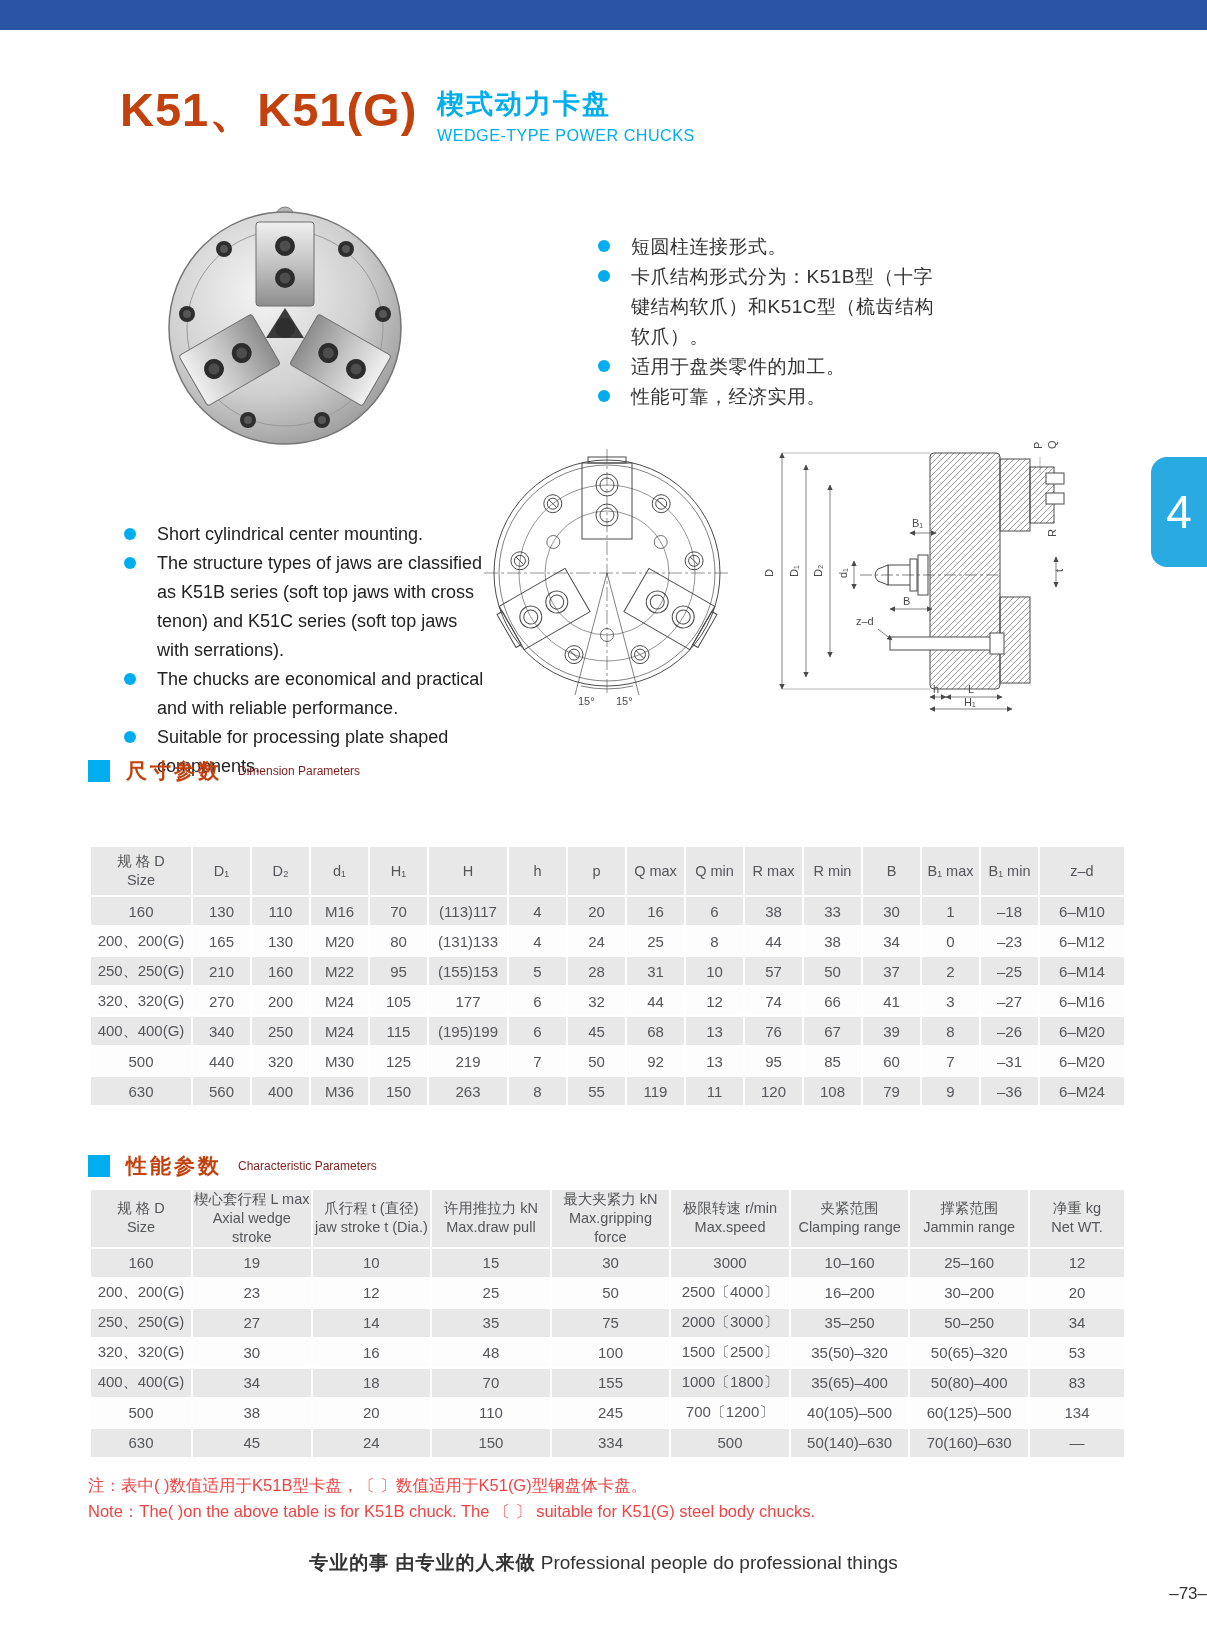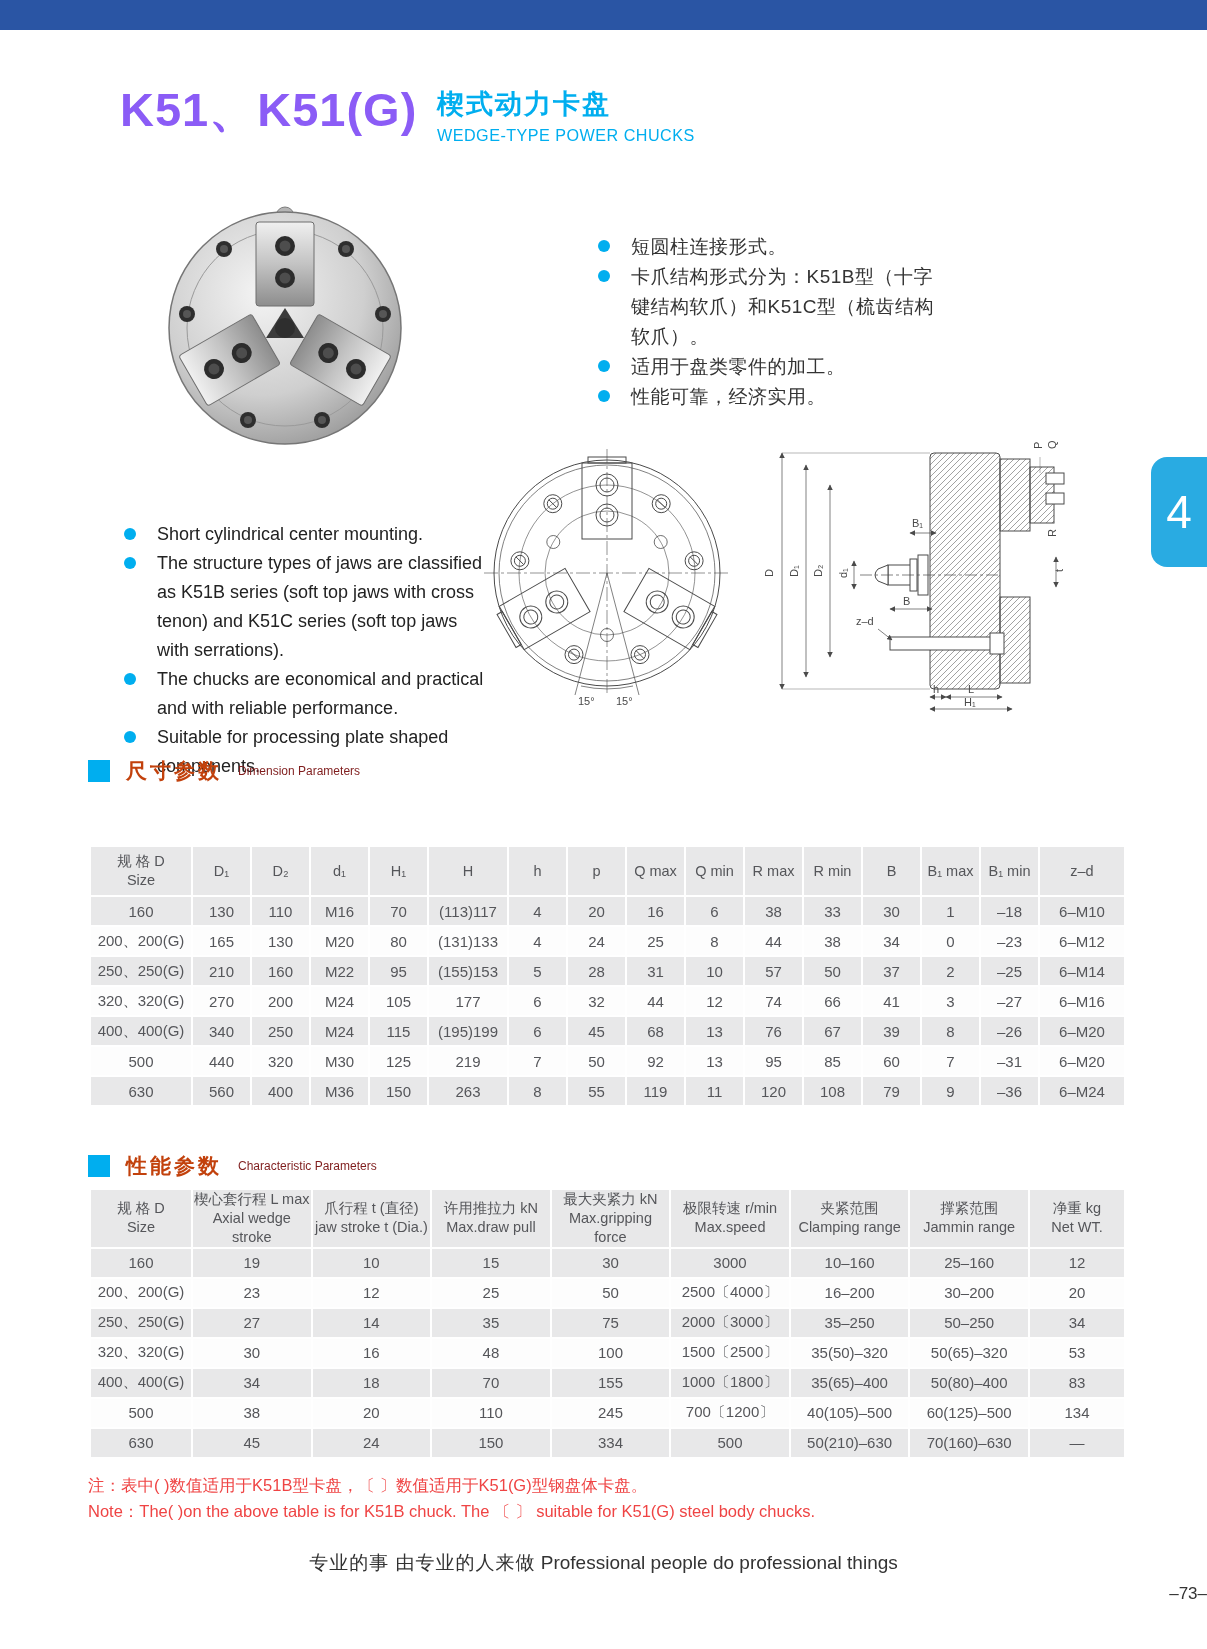--- a/index.html
+++ b/index.html
@@ -2,21 +2,21 @@
 <html><head>
 <meta charset="utf-8">
 <style>
   *{margin:0;padding:0;box-sizing:border-box}
   html,body{background:#ffffff}
   body{width:1207px;height:1649px;position:relative;font-family:"Liberation Sans",sans-serif;overflow:hidden}
 
   .topbar{position:absolute;left:0;top:0;width:1207px;height:30px;background:#2a55a4}
 
   .title-block{position:absolute;left:120px;top:86px}
-  .model-title{font-size:47px;font-weight:bold;color:#8b5cf6;letter-spacing:1px;line-height:1}
+  .model-title{font-size:47px;font-weight:bold;color:#c2410c;letter-spacing:1px;line-height:1}
   .subtitle{position:absolute;left:437px;top:90px}
   .subtitle-cn{font-size:27px;font-weight:bold;color:#00aeef;letter-spacing:2px;line-height:1.1}
   .subtitle-en{font-size:17px;color:#00aeef;letter-spacing:.5px;margin-top:6px;transform:scaleX(.95);transform-origin:left}
 
   .photo-wrap{position:absolute;left:140px;top:196px;width:290px;height:262px}
 
   .features{position:absolute;list-style:none}
   .features li{display:flex;gap:21px;align-items:flex-start}
   .features .dot{flex:0 0 12px;width:12px;height:12px;border-radius:50%;background:#00aeef;margin-top:8px}
   #features-cn{left:598px;top:232px;width:342px}
@@ -50,21 +50,21 @@
   #dimension-table th:nth-child(6){width:78px}
   #dimension-table th:nth-child(16){width:84px}
   #characteristic-table th:nth-child(1){width:100px}
   #characteristic-table th:nth-child(9){width:94px}
   #characteristic-table th{height:52px}
 
   .notes{position:absolute;left:88px;top:1472px}
   .notes div{font-size:16.5px;color:#ef4444;line-height:26px}
 
   .footer-slogan{position:absolute;left:0;top:1550px;width:1207px;text-align:center;font-size:19px;color:#333}
-  .footer-slogan .cn{font-weight:normal;letter-spacing:1px;}
+  .footer-slogan .cn{font-weight:bold;letter-spacing:1px;}
   .page-num{position:absolute;left:0;top:1584px;width:1207px;text-align:right;font-size:17px;color:#333}
 </style>
 </head>
 <body>
 
 <div class="topbar"></div>
 
 <div class="title-block">
   <div class="model-title">K51、K51(G)</div>
 </div>
@@ -588,21 +588,21 @@
           <td>60(125)–500</td>
           <td>134</td>
         </tr>
         <tr>
           <td>630</td>
           <td>45</td>
           <td>24</td>
           <td>150</td>
           <td>334</td>
           <td>500</td>
-          <td>50(210)–630</td>
+          <td>50(140)–630</td>
           <td>70(160)–630</td>
           <td>—</td>
         </tr>
       </tbody>
   </table>
 </div>
 
 <div class="notes">
   <div>注：表中( )数值适用于K51B型卡盘，〔 〕数值适用于K51(G)型钢盘体卡盘。</div>
   <div>Note：The( )on the above table is for K51B chuck. The 〔 〕 suitable for K51(G) steel body chucks.</div>

